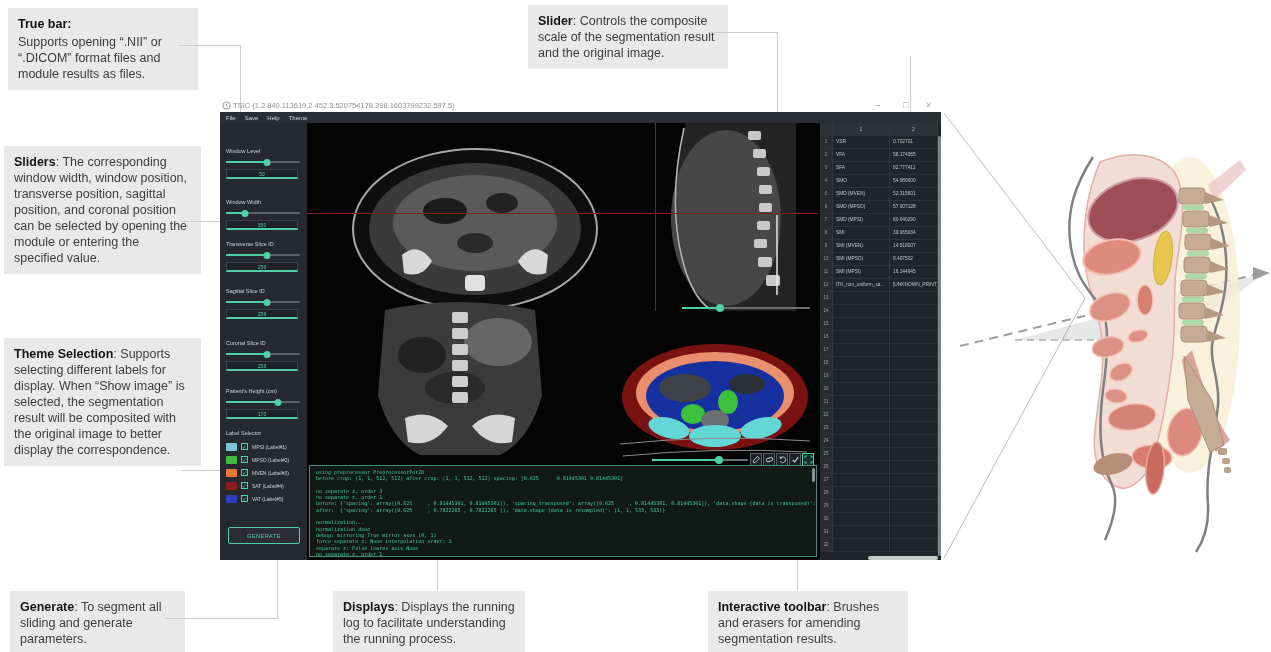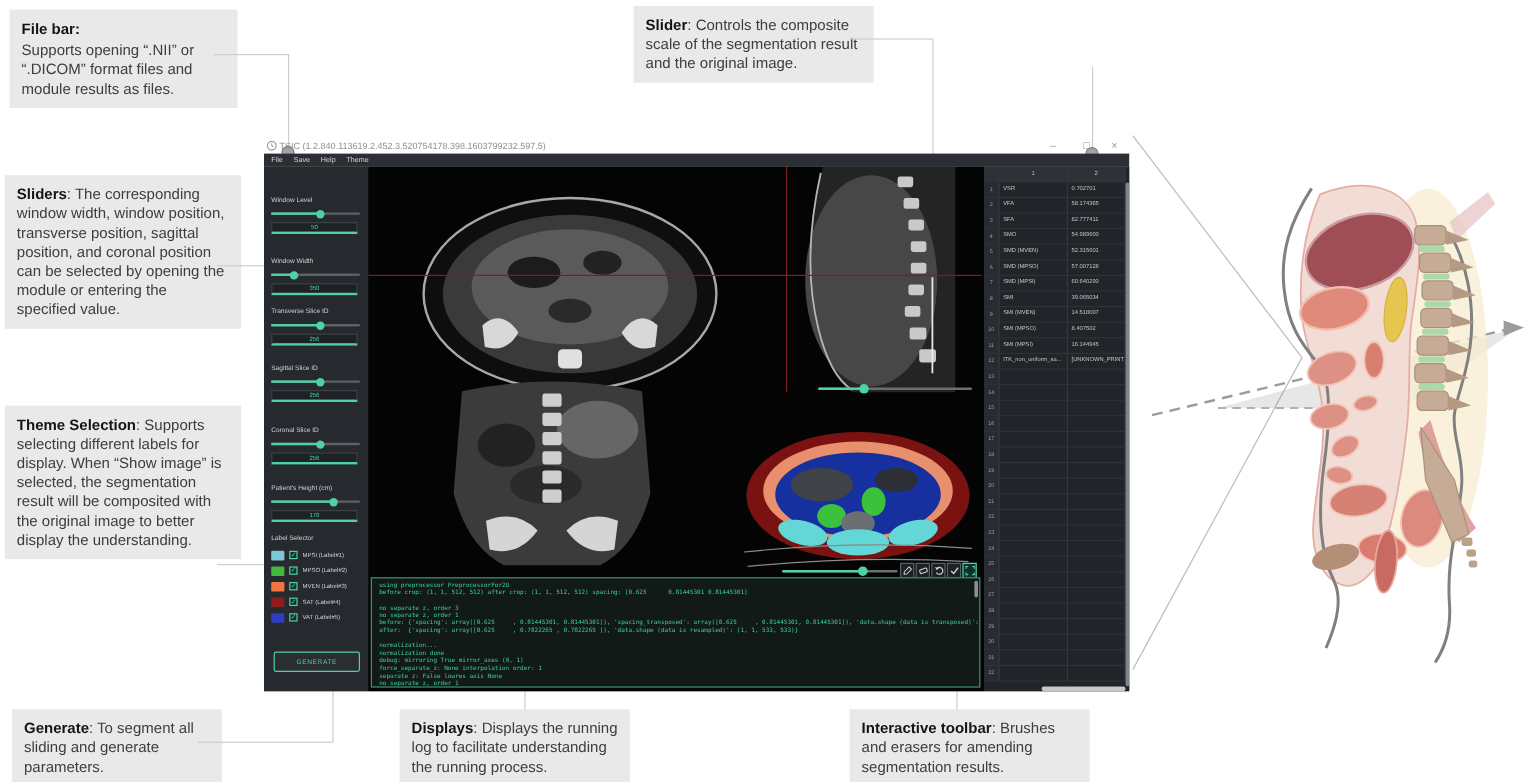--- a/index.html
+++ b/index.html
@@ -11,21 +11,21 @@
         padding:8px 10px;}
   .note .nt{font-weight:bold;color:#141414;}
   .note .block{display:block;margin-bottom:2px;}
 
   
   .cline{position:absolute;background:#cdcdcd;}
   .cdot{position:absolute;width:9px;height:9px;border-radius:50%;background:#9b9b9b;
         border:1px solid #6f6f6f;opacity:.9;transform:translate(-50%,-50%);}
 
   
-  #appwin{position:absolute;left:220px;top:116px;width:721px;height:460px;}
+  #appwin{position:absolute;left:220px;top:100px;width:721px;height:460px;}
   #titlebar{position:absolute;left:0;top:0;width:721px;height:12px;color:#8f8f8f;font-size:7.5px;}
   #titletext{position:absolute;left:13px;top:1px;white-space:nowrap;}
   .winbtn{position:absolute;top:0px;color:#9a9a9a;font-size:9px;line-height:10px;}
   #menubar{position:absolute;left:0;top:12px;width:721px;height:11px;background:#2b2f34;
            display:flex;align-items:center;gap:9px;padding-left:6px;box-sizing:border-box;}
   .menuitem{color:#d2d4d6;font-size:6px;}
   #appbody{position:absolute;left:0;top:23px;width:721px;height:437px;background:#1b1e22;}
 
   
   #sidebar{position:absolute;left:0;top:0;width:87px;height:437px;background:#26292e;}
@@ -86,30 +86,30 @@
 
   
   #anatomy{position:absolute;left:940px;top:100px;}
 </style>
 </head>
 <body>
 
 <div id="fig">
 
   <div class="note" style="left:8px;top:8px;width:170px">
-    <span class="nt block">File bar:</span><span>Supports opening “.NII” or “.DICOM” format files and module results as files.</span>
+    <span class="nt block">True bar:</span><span>Supports opening “.NII” or “.DICOM” format files and module results as files.</span>
   </div>
   <div class="note" style="left:528px;top:5px;width:180px">
     <span class="nt">Slider</span><span>: Controls the composite scale of the segmentation result and the original image.</span>
   </div>
   <div class="note" style="left:4px;top:146px;width:177px">
     <span class="nt">Sliders</span><span>: The corresponding window width, window position, transverse position, sagittal position, and coronal position can be selected by opening the module or entering the specified value.</span>
   </div>
   <div class="note" style="left:4px;top:338px;width:177px">
-    <span class="nt">Theme Selection</span><span>: Supports selecting different labels for display. When “Show image” is selected, the segmentation result will be composited with the original image to better display the understanding.</span>
+    <span class="nt">Theme Selection</span><span>: Supports selecting different labels for display. When “Show image” is selected, the segmentation result will be composited with the original image to better display the correspondence.</span>
   </div>
   <div class="note" style="left:10px;top:591px;width:155px">
     <span class="nt">Generate</span><span>: To segment all sliding and generate parameters.</span>
   </div>
   <div class="note" style="left:333px;top:591px;width:172px">
     <span class="nt">Displays</span><span>: Displays the running log to facilitate understanding the  running process.</span>
   </div>
   <div class="note" style="left:708px;top:591px;width:180px">
     <span class="nt">Interactive toolbar</span><span>: Brushes and erasers for amending segmentation results.</span>
   </div>

